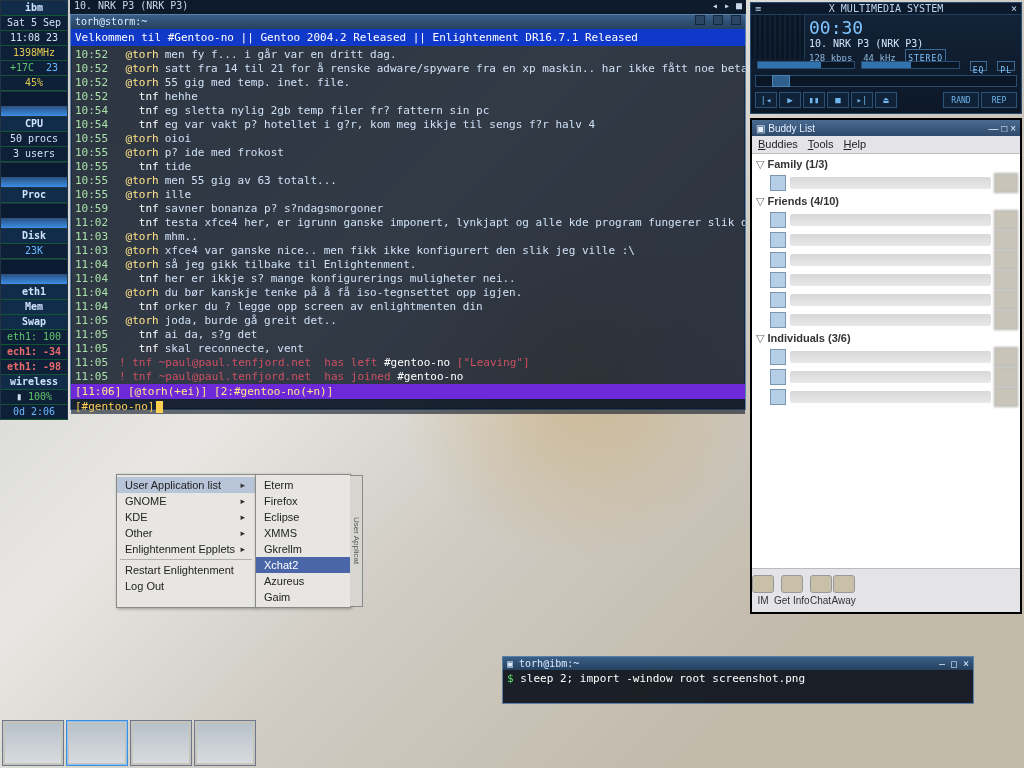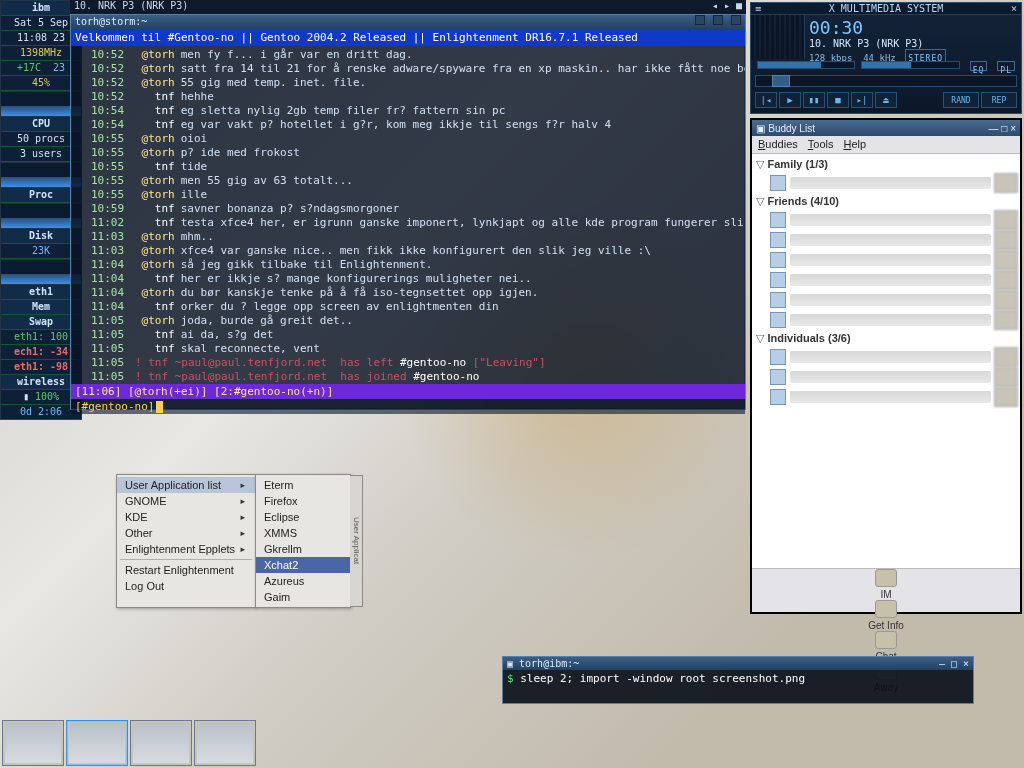--- a/index.html
+++ b/index.html
@@ -6,21 +6,21 @@
   body {
     width: 1024px; height: 768px;
     font-family: "Lucida Console", Monaco, monospace;
     font-size: 11px;
     background: linear-gradient(135deg,#c8c8c8 0%,#e8e7e3 35%,#d0ccc4 55%,#c2baab 80%);
     position: relative; overflow: hidden;
     color: #ddd;
   }
   
   .sysmon {
-    position:absolute; left:0; top:0; width:82px; height:420px;
+    position:absolute; left:0; top:0; width:68px; height:420px;
     background:#0e2038; color:#d2e0f0; border:1px solid #234;
     font-size:10px; text-align:center;
   }
   .sysmon .row{padding:1px 2px;border-bottom:1px solid #153; line-height:12px;}
   .sysmon .label{background:#112c48;color:#cfe2ff;font-weight:bold;}
   .sysmon .graph{height:26px;background:linear-gradient(to top,#0a1a30,#0a1a30);
     border-top:1px solid #234; border-bottom:1px solid #234; position:relative;}
   .sysmon .graph::after{content:"";position:absolute;left:0;right:0;bottom:0;height:40%;
     background:linear-gradient(to top,#3b8fe8,#2a4f7d);}
   .sysmon .val-ok{color:#5fc76a;}
@@ -41,21 +41,21 @@
     color:#dceaff; padding:0 4px; font-size:10px; line-height:14px;
     display:flex; justify-content:space-between; align-items:center;
   }
   .termwin .titlebar .btns span{
     display:inline-block;width:10px;height:10px;margin-left:2px;
     background:#2a4664;border:1px solid #15253a;
   }
   .termwin .topic{
     background:#1139c9;color:#fff;padding:2px 4px;font-size:11px;
   }
-  .termwin .lines{padding:2px 20px;font-size:11px;line-height:14px;height:338px;overflow:hidden;}
+  .termwin .lines{padding:2px 4px;font-size:11px;line-height:14px;height:338px;overflow:hidden;}
   .termwin .lines .li{white-space:pre; display:flex;}
   .termwin .ts{color:#a8e0a8;width:44px;flex-shrink:0;}
   .termwin .nick{color:#ffe48a;flex-shrink:0;padding-right:6px;}
   .termwin .nick-alt{color:#ffffff;}
   .termwin .msg{color:#cfe0f5;}
   .termwin .sys{color:#cc5060;}
   .termwin .sys .chan{color:#fff;}
   .termwin .statusbar{
     background:#6d28d9;color:#ffe88a;padding:1px 4px;font-size:11px;
   }
@@ -118,21 +118,21 @@
   .gaim .menubar span{cursor:default;}
   .gaim .menubar span u{text-decoration:underline;}
   .gaim .tree{flex:1;background:#fff;overflow:auto;padding:2px 2px;}
   .gaim .group{padding:2px 2px;color:#333;font-weight:bold;}
   .gaim .group::before{content:"▽ ";color:#666;font-weight:normal;}
   .gaim .buddy{display:flex;align-items:center;padding:1px 0 1px 16px;height:20px;}
   .gaim .buddy .ico{width:16px;height:16px;background:#b6cfe6;border:1px solid #7a97b2;margin-right:4px;}
   .gaim .buddy .name{flex:1;background:linear-gradient(#d8d8d8,#e8e8e8);height:12px;border-radius:2px;filter:blur(0.4px);}
   .gaim .buddy .thumb{width:24px;height:20px;background:#c8c4b8;border:1px solid #aaa;margin-left:3px;filter:blur(1px);}
   .gaim .bottombar{height:44px;background:#e4e4e8;border-top:1px solid #bbb;
-    display:flex;justify-content:flex-start;align-items:center;flex-direction:column;}
+    display:flex;justify-content:flex-start;align-items:center;}
   .gaim .bbtn{display:flex;flex-direction:column;align-items:center;gap:2px;font-size:10px;color:#333;}
   .gaim .bbtn .ic{width:22px;height:18px;background:#c8c0a8;border:1px solid #999;border-radius:3px;}
 
   
   .ctxmenu{
     position:absolute; left:116px; top:474px;
     display:flex; font-family:sans-serif;font-size:11px;
   }
   .ctxmenu .panel{
     background:#e7e6e2;border:1px solid #8a8a86;box-shadow:1px 1px 3px rgba(0,0,0,.3);

